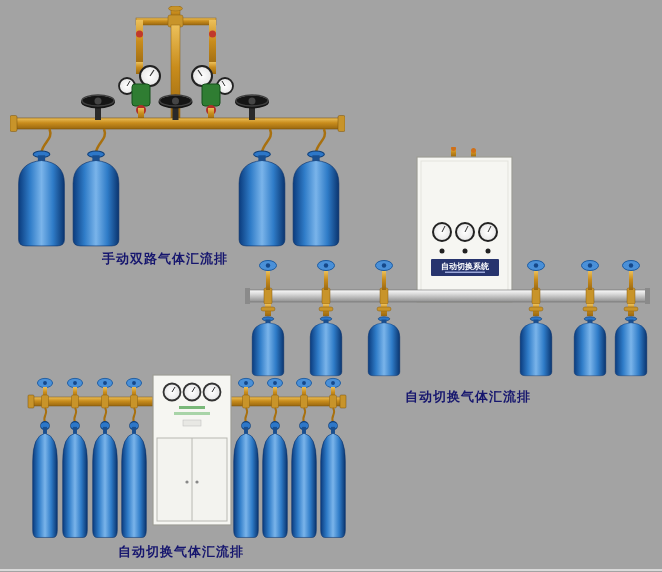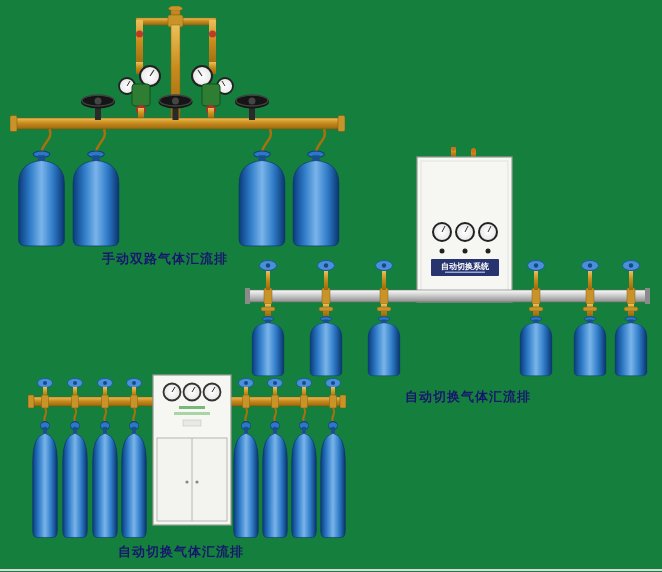--- a/index.html
+++ b/index.html
@@ -1,16 +1,16 @@
 <!DOCTYPE html>
 <html><head>
 <meta charset="utf-8">
 <style>
   html,body{margin:0;padding:0;background:#fff;}
-  .page{position:relative;width:662px;height:572px;background:#15803d;overflow:hidden;
+  .page{position:relative;width:662px;height:572px;background:#a3a3a3;overflow:hidden;
         font-family:"Liberation Sans","DejaVu Sans",sans-serif;}
   .figure{position:absolute;}
   .caption{position:absolute;font-size:13px;font-weight:bold;color:#16166e;
            letter-spacing:1px;white-space:nowrap;}
   .defs-holder{position:absolute;width:0;height:0;overflow:hidden;}
   .bottom-line{position:absolute;left:0;top:569px;width:662px;height:2px;background:#d9d9d9;}
 </style>
 </head>
 <body>
 

